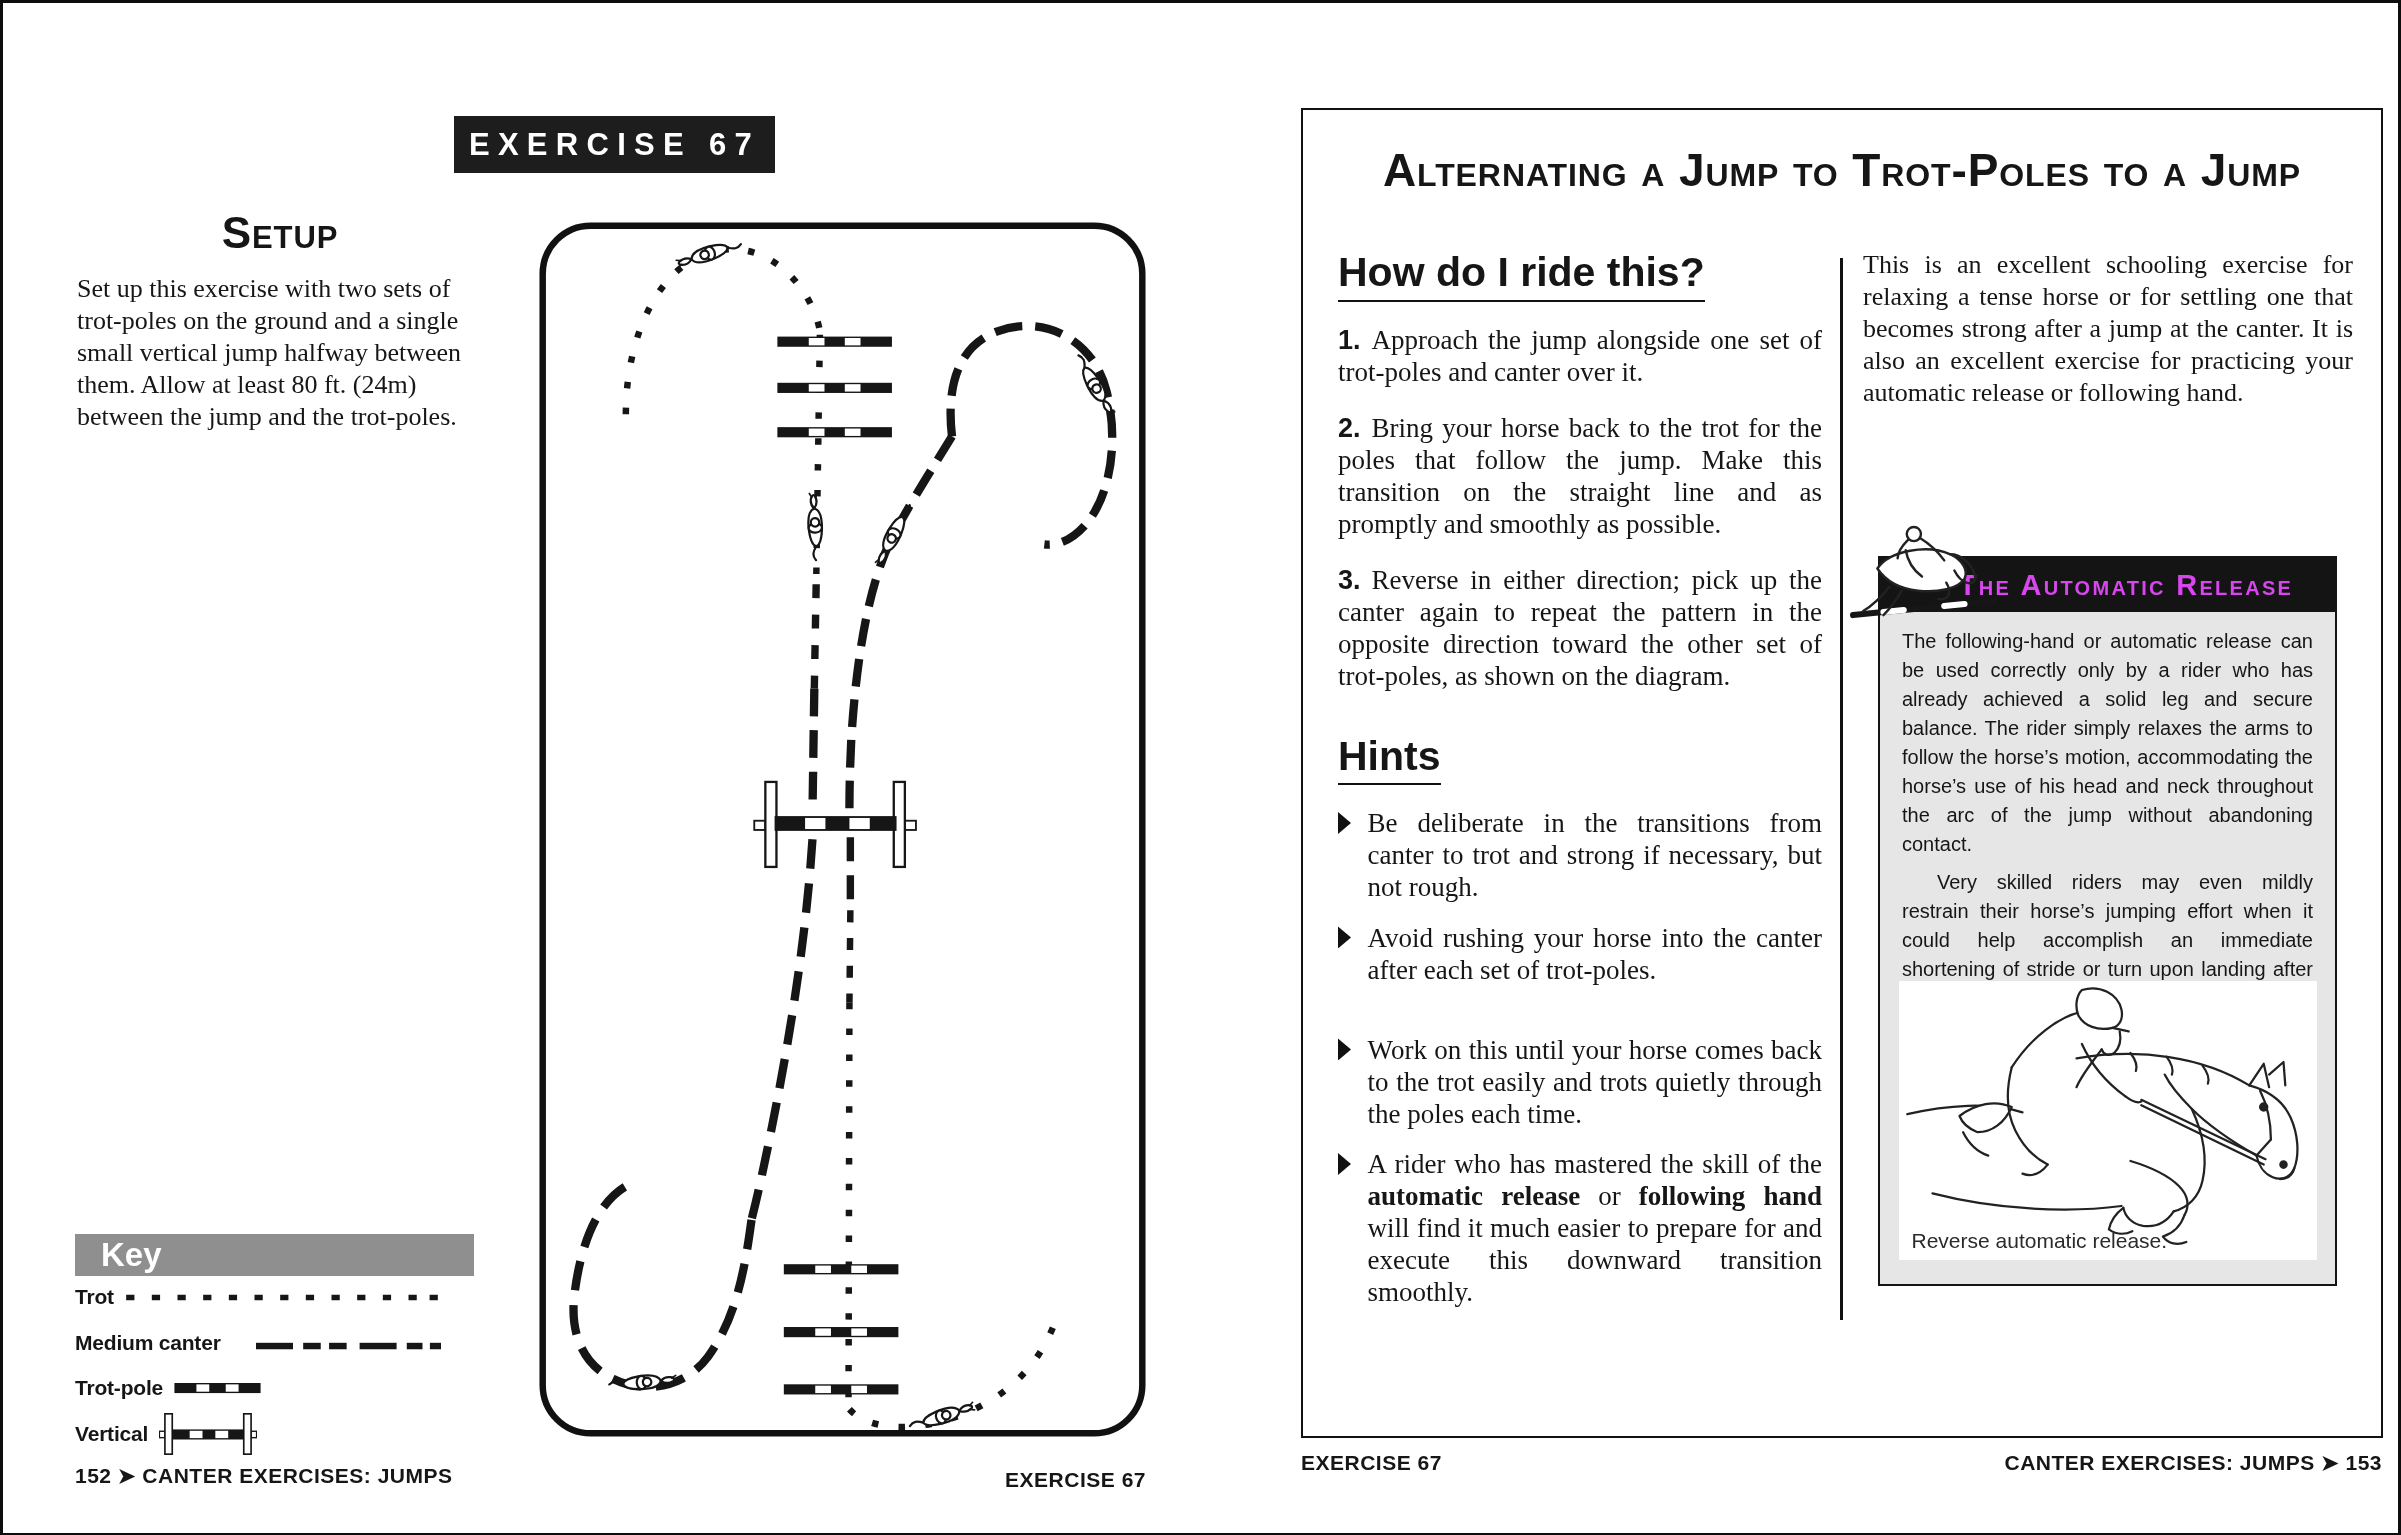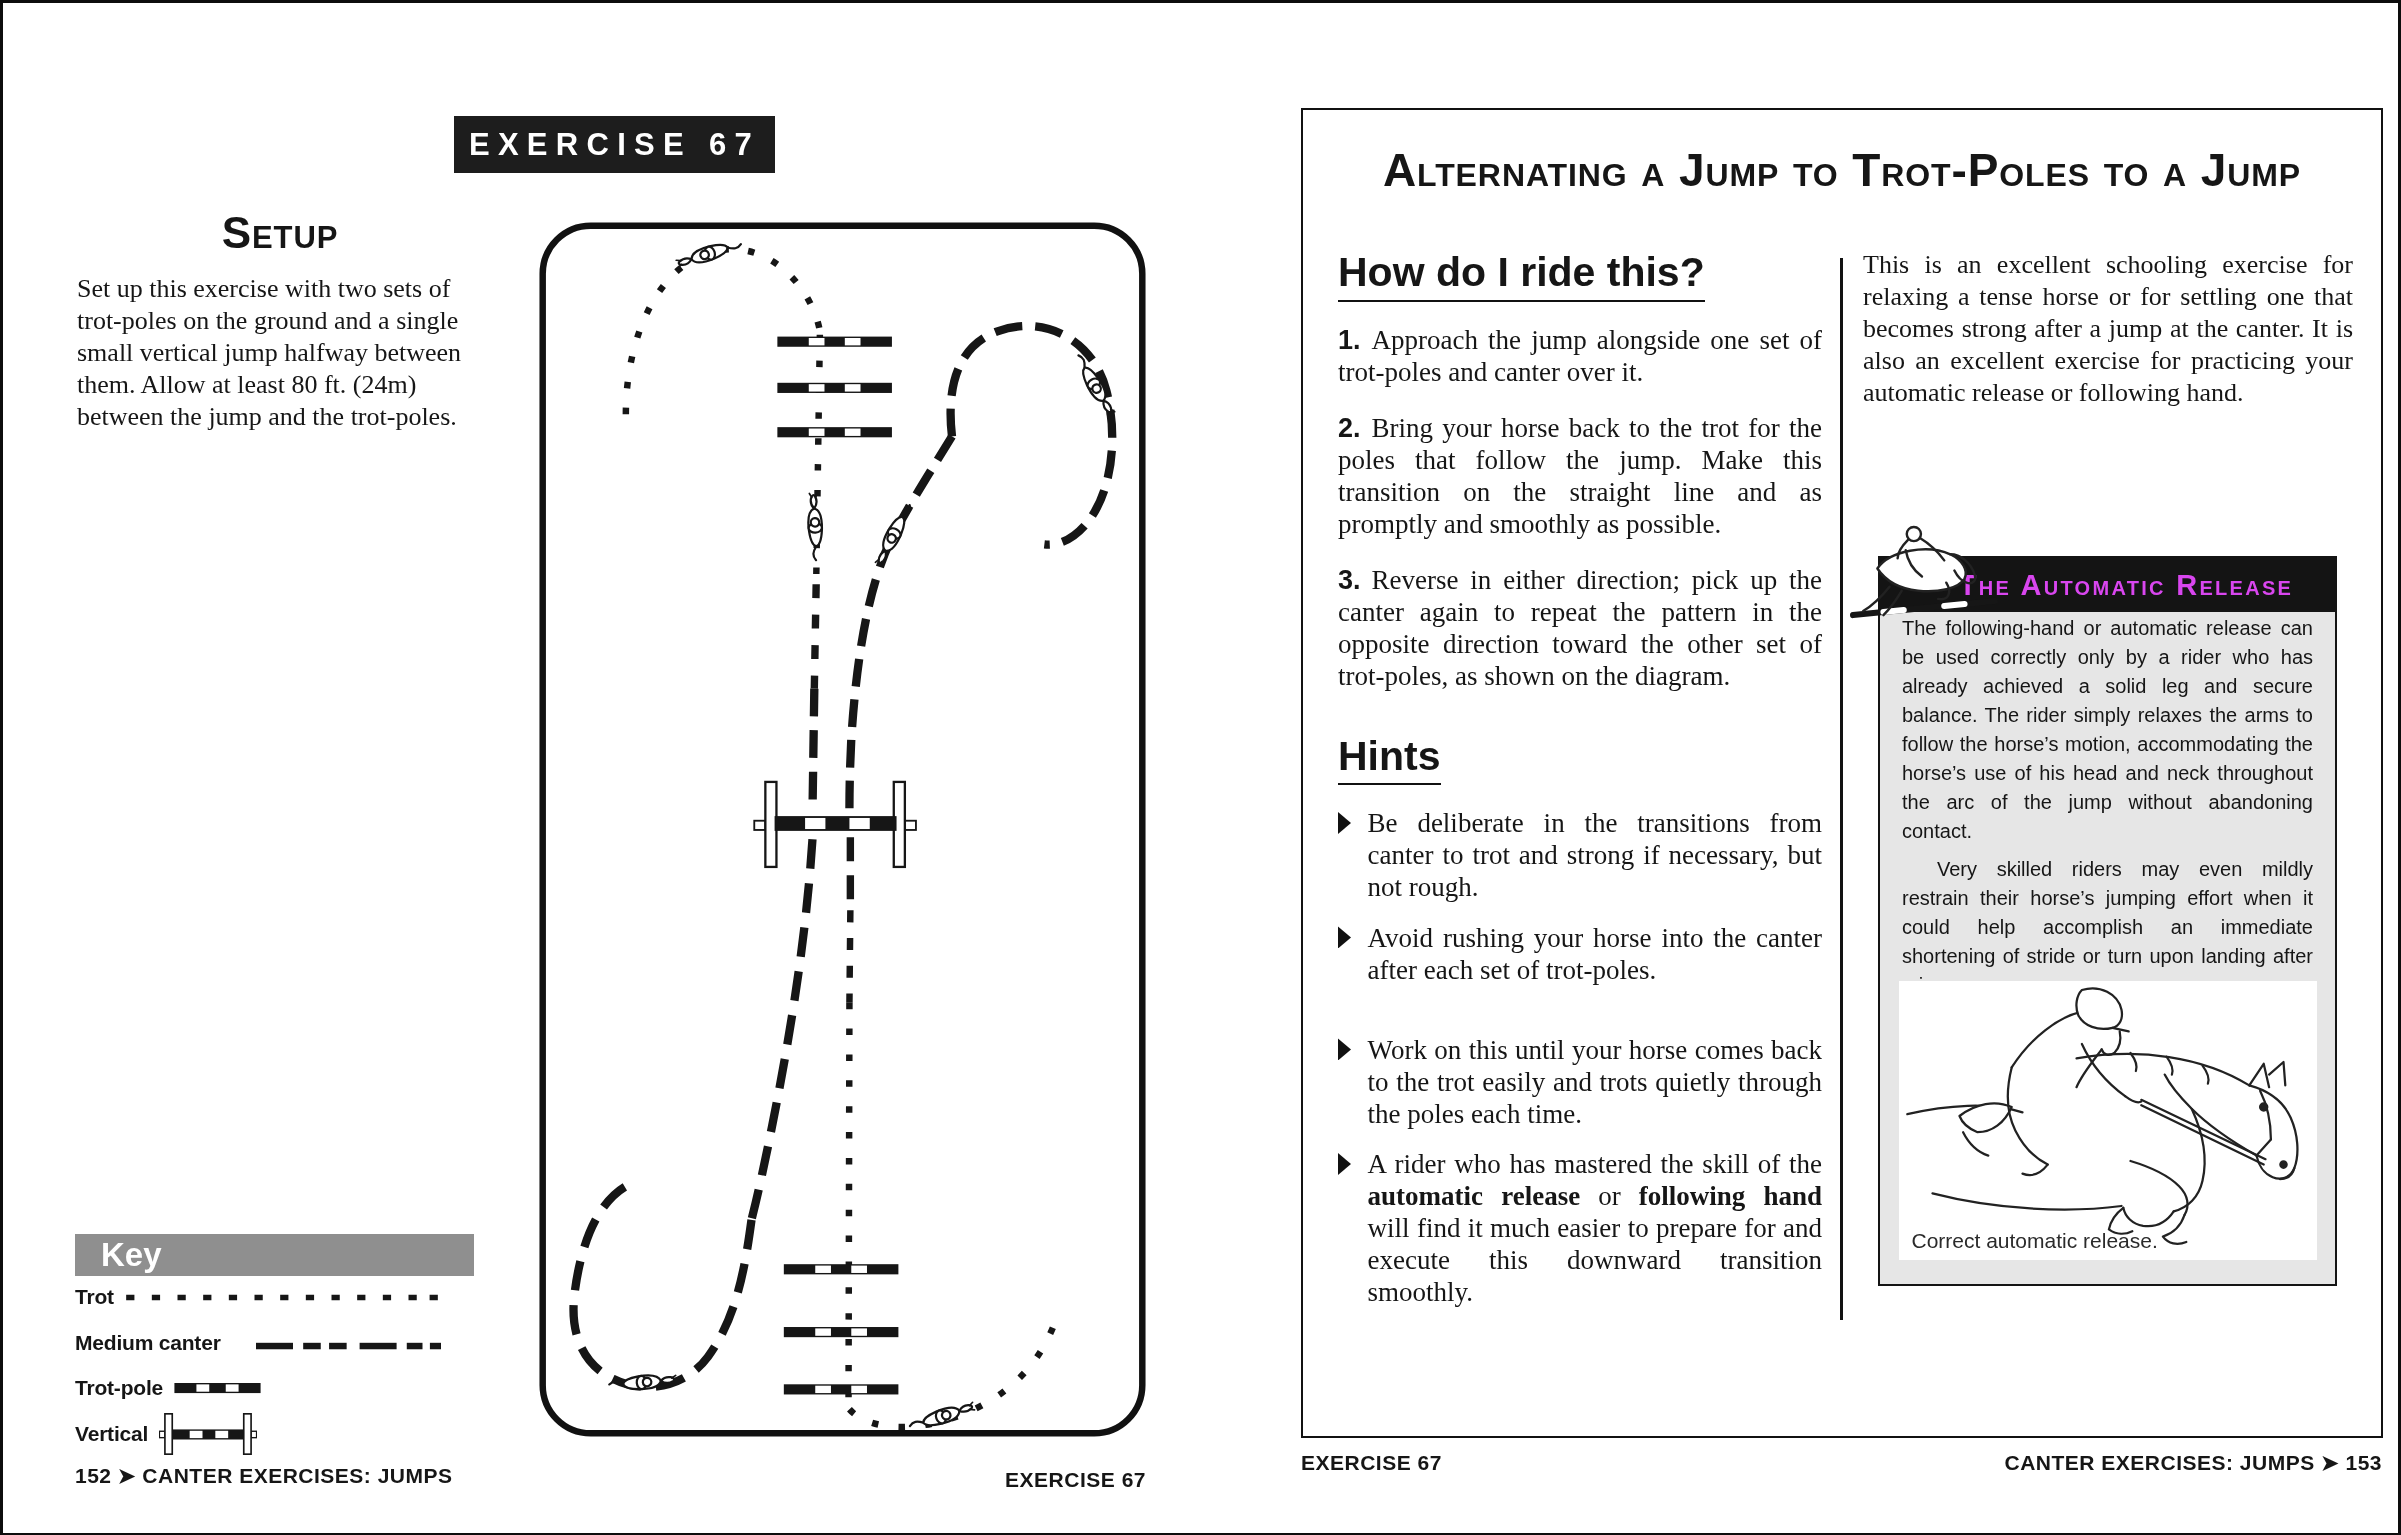--- a/index.html
+++ b/index.html
@@ -43,21 +43,21 @@
   .gapbig{margin-top:48px;}
   .bpara{margin:0;font:26px/32px "Liberation Serif",serif;text-align:justify;}
   .hints-block{margin-top:41px;}
 
   .relbox{position:absolute;left:575px;top:446px;width:459px;height:730px;background:#e6e6e6;
           border:2.8px solid #141414;box-sizing:border-box;}
   .relhead{height:54px;background:#141414;color:#d946ef;text-align:center;
            font:700 29px/54px "Liberation Sans",sans-serif;font-variant:small-caps;letter-spacing:2.3px;
            padding-left:37px;}
   .relp{margin:0 0 9.2px;padding:0 22px;font:20px/29px "Liberation Sans",sans-serif;text-align:justify;}
-  .relp.first{padding-top:2px;}
+  .relp.first{padding-top:15px;}
   .relp.indent{text-indent:35px;}
   .relimg{position:absolute;left:18.5px;right:18.5px;top:423px;height:279px;background:#fff;}
   .caption{position:absolute;left:13px;bottom:7.4px;font:21px "Liberation Sans",sans-serif;color:#2b2b2b;}
   .vignette{position:absolute;left:-31px;top:-39px;width:152px;height:103px;}
 
   .rfootL{left:1298px;top:1448px;}
   .rfootR{left:1917px;top:1448px;width:462px;text-align:right;}
   .lfootL{left:72px;top:1461px;}
   .lfootR{left:958px;top:1465px;width:185px;text-align:right;}
 </style>
@@ -301,21 +301,21 @@
             <path d="M262,138 L398,204"></path>
             <path d="M318,142 C330,168 336,196 330,222 C326,240 314,252 298,256"></path>
             <path d="M250,200 C270,206 290,214 304,228 C314,238 316,250 310,260"></path>
             <path d="M298,256 C290,268 278,274 264,272 C252,270 244,262 242,252"></path>
             <path d="M242,252 C234,258 228,266 226,276 C234,282 244,282 252,278"></path>
             <path d="M310,260 C306,272 298,280 286,284 C292,292 302,294 312,290"></path>
             <path d="M30,236 C100,254 180,258 240,250"></path>
             <path d="M250,80 C256,88 258,94 256,100 M290,84 C296,92 298,98 296,104 M330,94 C336,102 338,108 336,114"></path>
           </g>
         </svg>
-        <div class="caption">Correct automatic release.</div>
+        <div class="caption">Reverse automatic release.</div>
       </div>
     </div>
   </div>
 
   <div class="abs foot rfootL">EXERCISE 67</div>
   <div class="abs foot rfootR">CANTER EXERCISES: JUMPS ➤ 153</div>
 
 </div>
 
 

